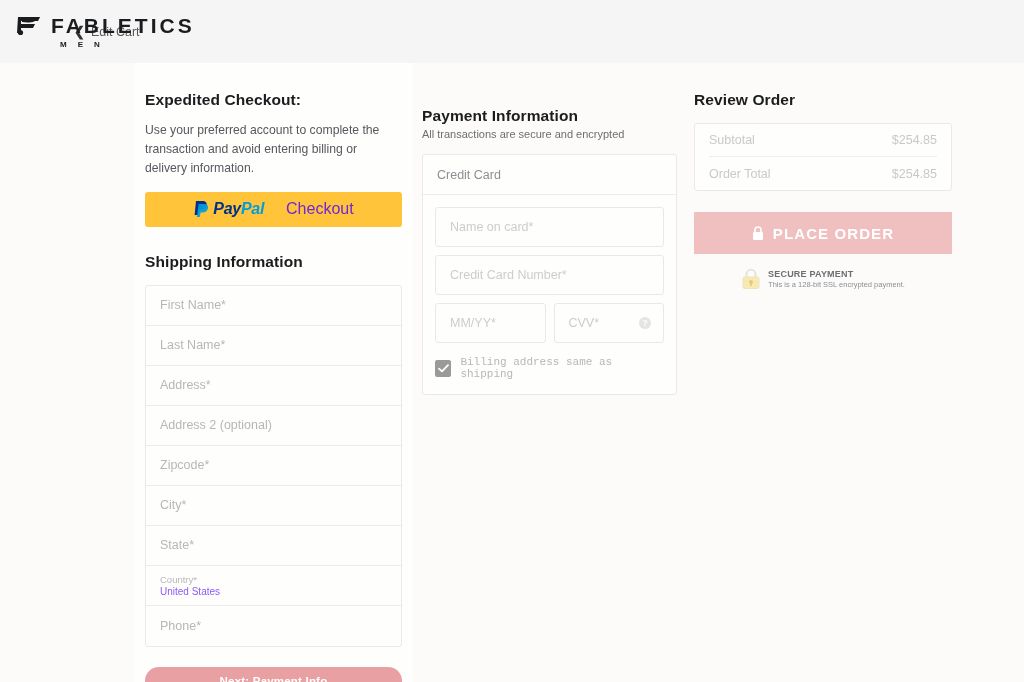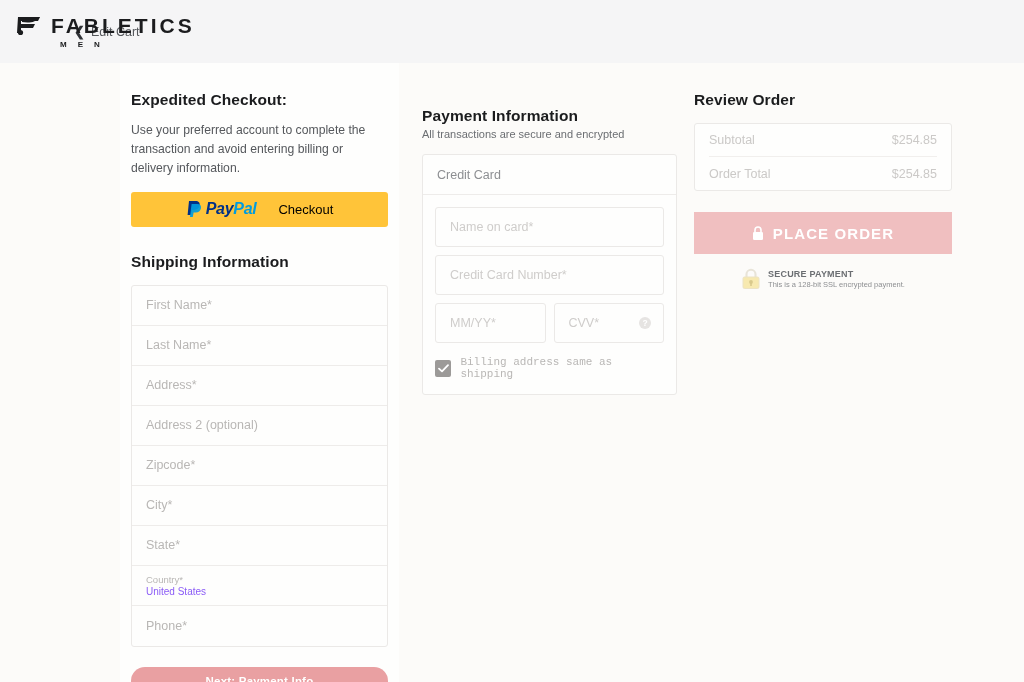--- a/index.html
+++ b/index.html
@@ -63,21 +63,21 @@
     color: #1b1c1e;
     margin-top: 4px;
     margin-left: 44px;
   }
 
   
   .page { position: relative; height: 619px; }
 
   .col-left {
     position: absolute;
-    left: 120px; top: 0;
+    left: 134px; top: 0;
     width: 279px; height: 619px;
     background: #fefefd;
     padding: 28px 11px 0 11px;
   }
   .col-mid { position: absolute; left: 422px; top: 44px; width: 255px; }
   .col-right { position: absolute; left: 694px; top: 28px; width: 258px; }
 
   h2.section {
     font-size: 15.5px;
     font-weight: bold;
@@ -105,21 +105,21 @@
     border-radius: 3px;
     display: flex;
     align-items: center;
     justify-content: center;
     gap: 5px;
     cursor: pointer;
   }
   .pp-logo { display: flex; align-items: flex-start; }
   .pp-pay { font-size: 16px; font-weight: bold; font-style: italic; color: #003087; letter-spacing: -0.3px; }
   .pp-pal { font-size: 16px; font-weight: bold; font-style: italic; color: #009cde; letter-spacing: -0.3px; }
-  .pp-checkout { font-size: 13px; color: #000000; margin-left: 17px; }
+  .pp-checkout { font-size: 16px; color: #6d28d9; margin-left: 17px; }
 
   h2.shipping { margin-top: 26px; }
 
   
   .form-box {
     margin-top: 14px;
     border: 1px solid #ebe9e7;
     border-radius: 3px;
     background: #fefefd;
     overflow: hidden;

